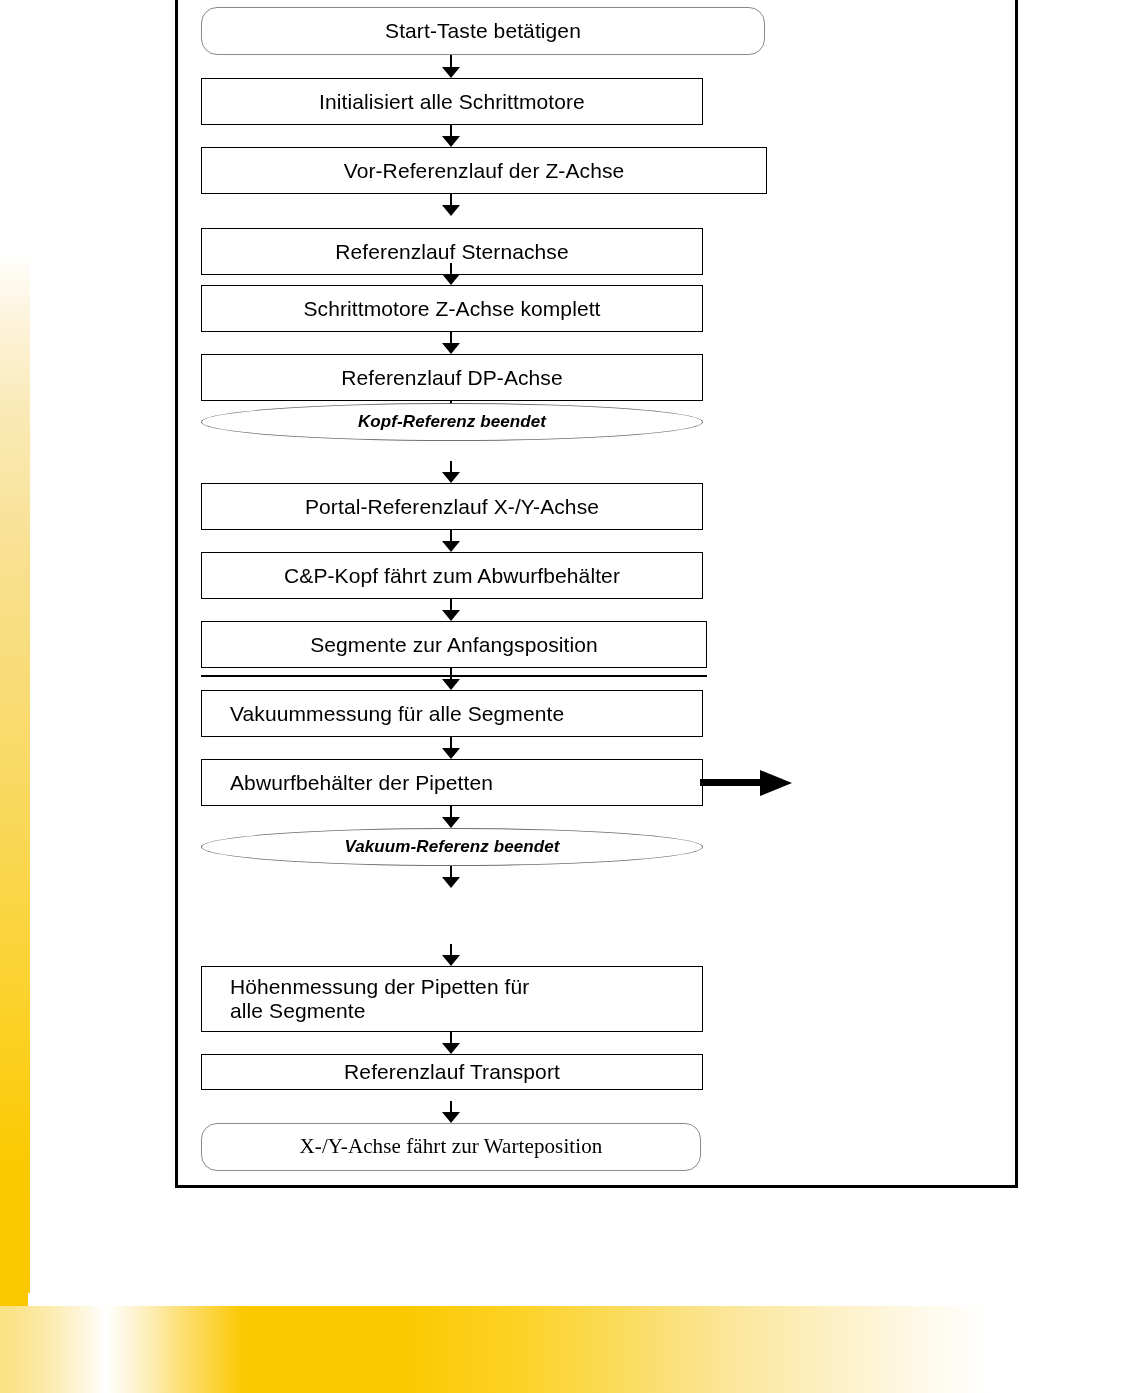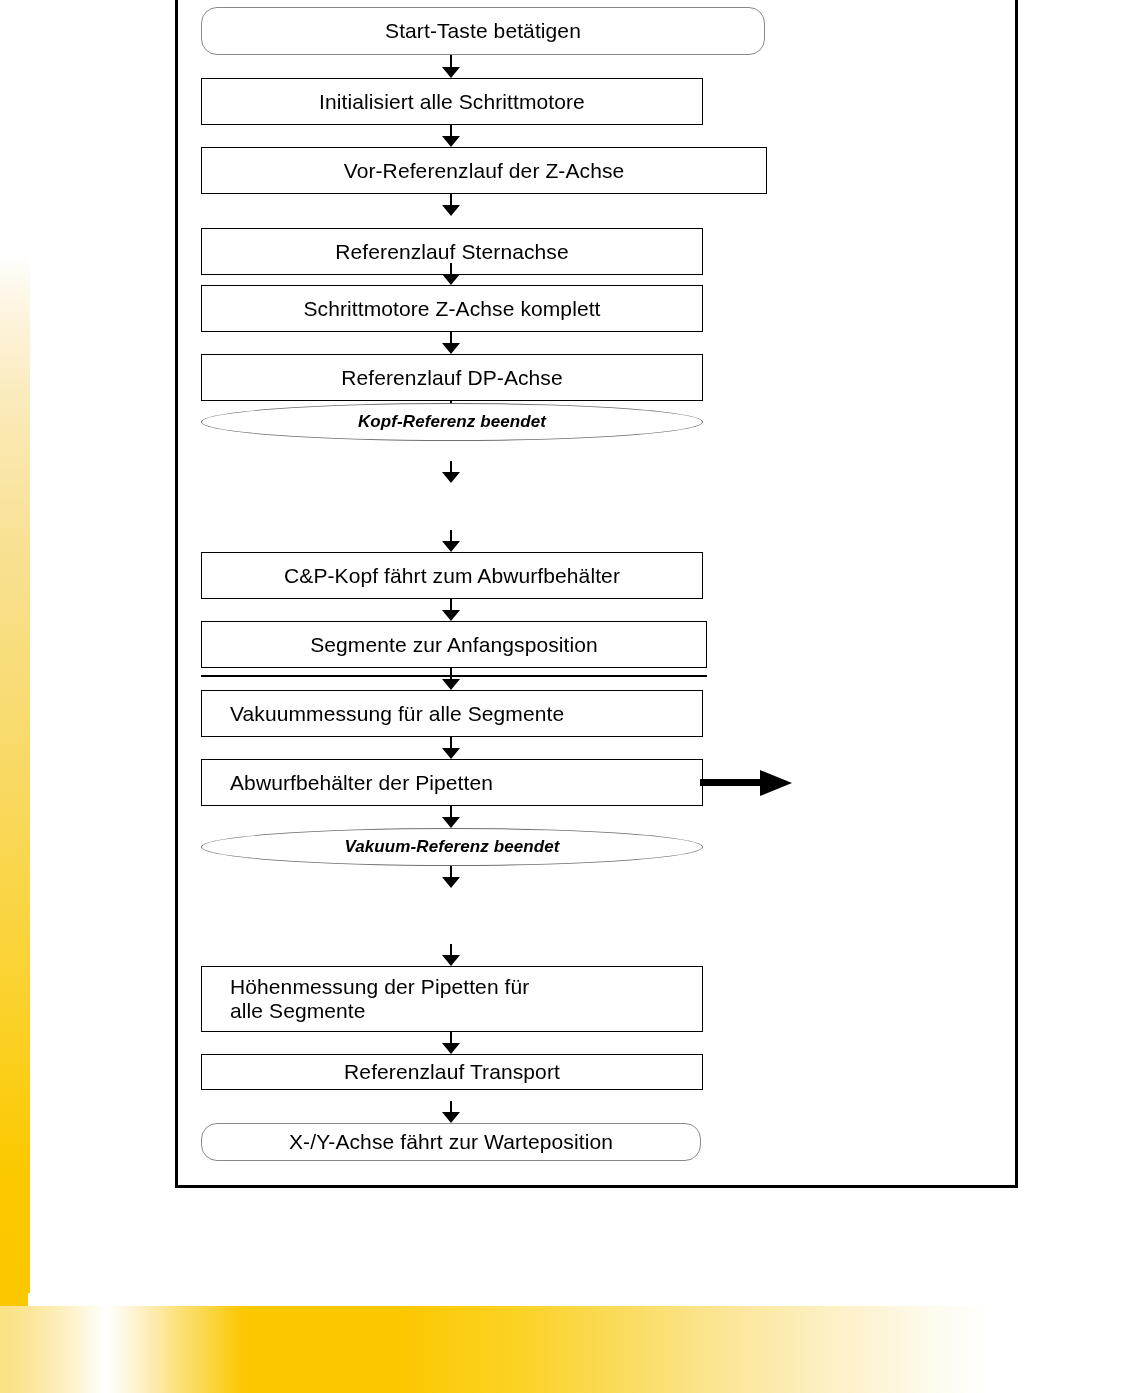--- a/index.html
+++ b/index.html
@@ -250,20 +250,23 @@
   </div>
 
   <div class="node ellipse" style="left:23px; top:404px; width:502px; height:38px;">
     <span>Kopf-Referenz beendet</span>
   </div>
   <div class="connector" style="left:262px; top:462px; height:22px;">
     <div class="shaft" style="height:12px;"></div>
       <div class="head" style="top:11px;"></div>
   </div>
 
+  <div class="node box" style="left:23px; top:484px; width:502px; height:47px;">
+    <span>Portal-Referenzlauf X-/Y-Achse</span>
+  </div>
   <div class="connector" style="left:262px; top:531px; height:22px;">
     <div class="shaft" style="height:12px;"></div>
       <div class="head" style="top:11px;"></div>
   </div>
 
   <div class="node box" style="left:23px; top:553px; width:502px; height:47px;">
     <span>C&amp;P-Kopf fährt zum Abwurfbehälter</span>
   </div>
   <div class="connector" style="left:262px; top:600px; height:22px;">
     <div class="shaft" style="height:12px;"></div>
@@ -317,21 +320,21 @@
   </div>
 
   <div class="node box" style="left:23px; top:1055px; width:502px; height:36px;">
     <span>Referenzlauf Transport</span>
   </div>
   <div class="connector" style="left:262px; top:1102px; height:22px;">
     <div class="shaft" style="height:12px;"></div>
       <div class="head" style="top:11px;"></div>
   </div>
 
-  <div class="node terminator" style="left:23px; top:1124px; width:500px; height:38px;">
+  <div class="node terminator" style="left:23px; top:1124px; width:500px; height:48px;font-family:Liberation Serif, serif;">
     <span>X-/Y-Achse fährt zur Warteposition</span>
   </div>
 
 </div>
 
 <div id="exit-arrow">
   <div class="shaft-h"></div>
   <div class="head-h"></div>
 </div>
 

